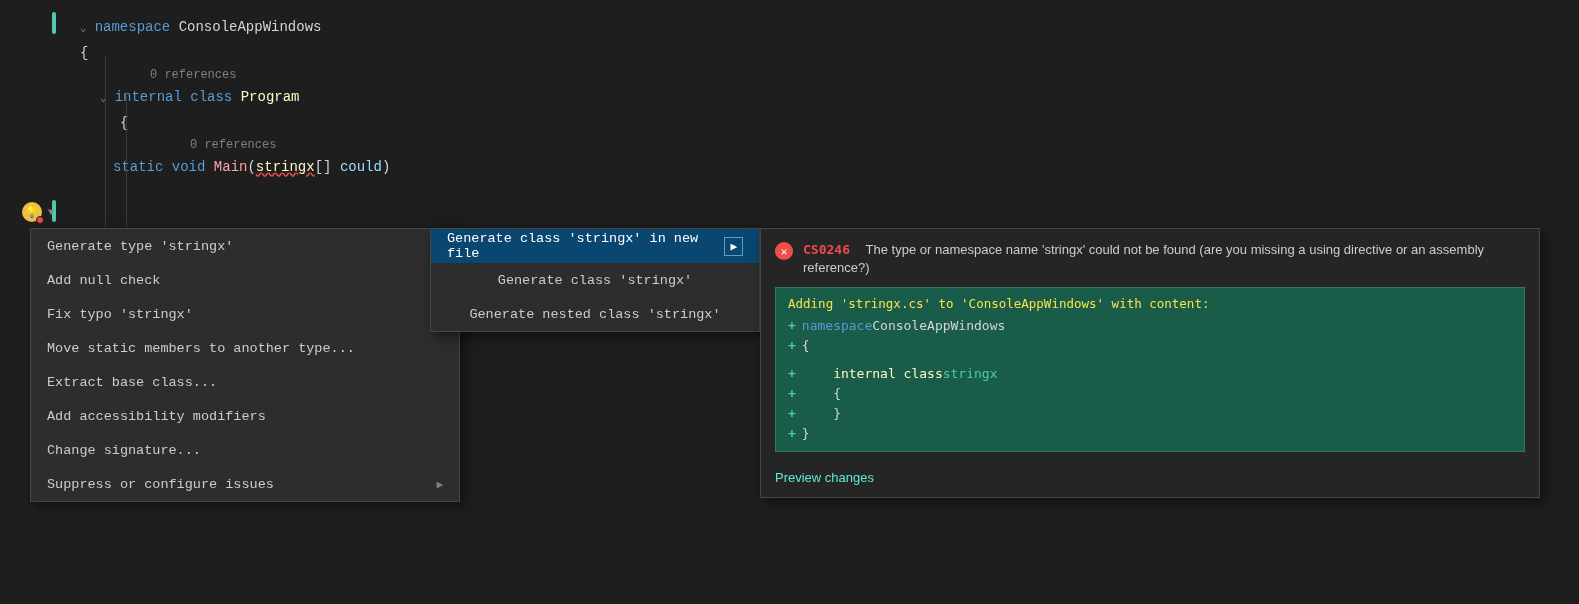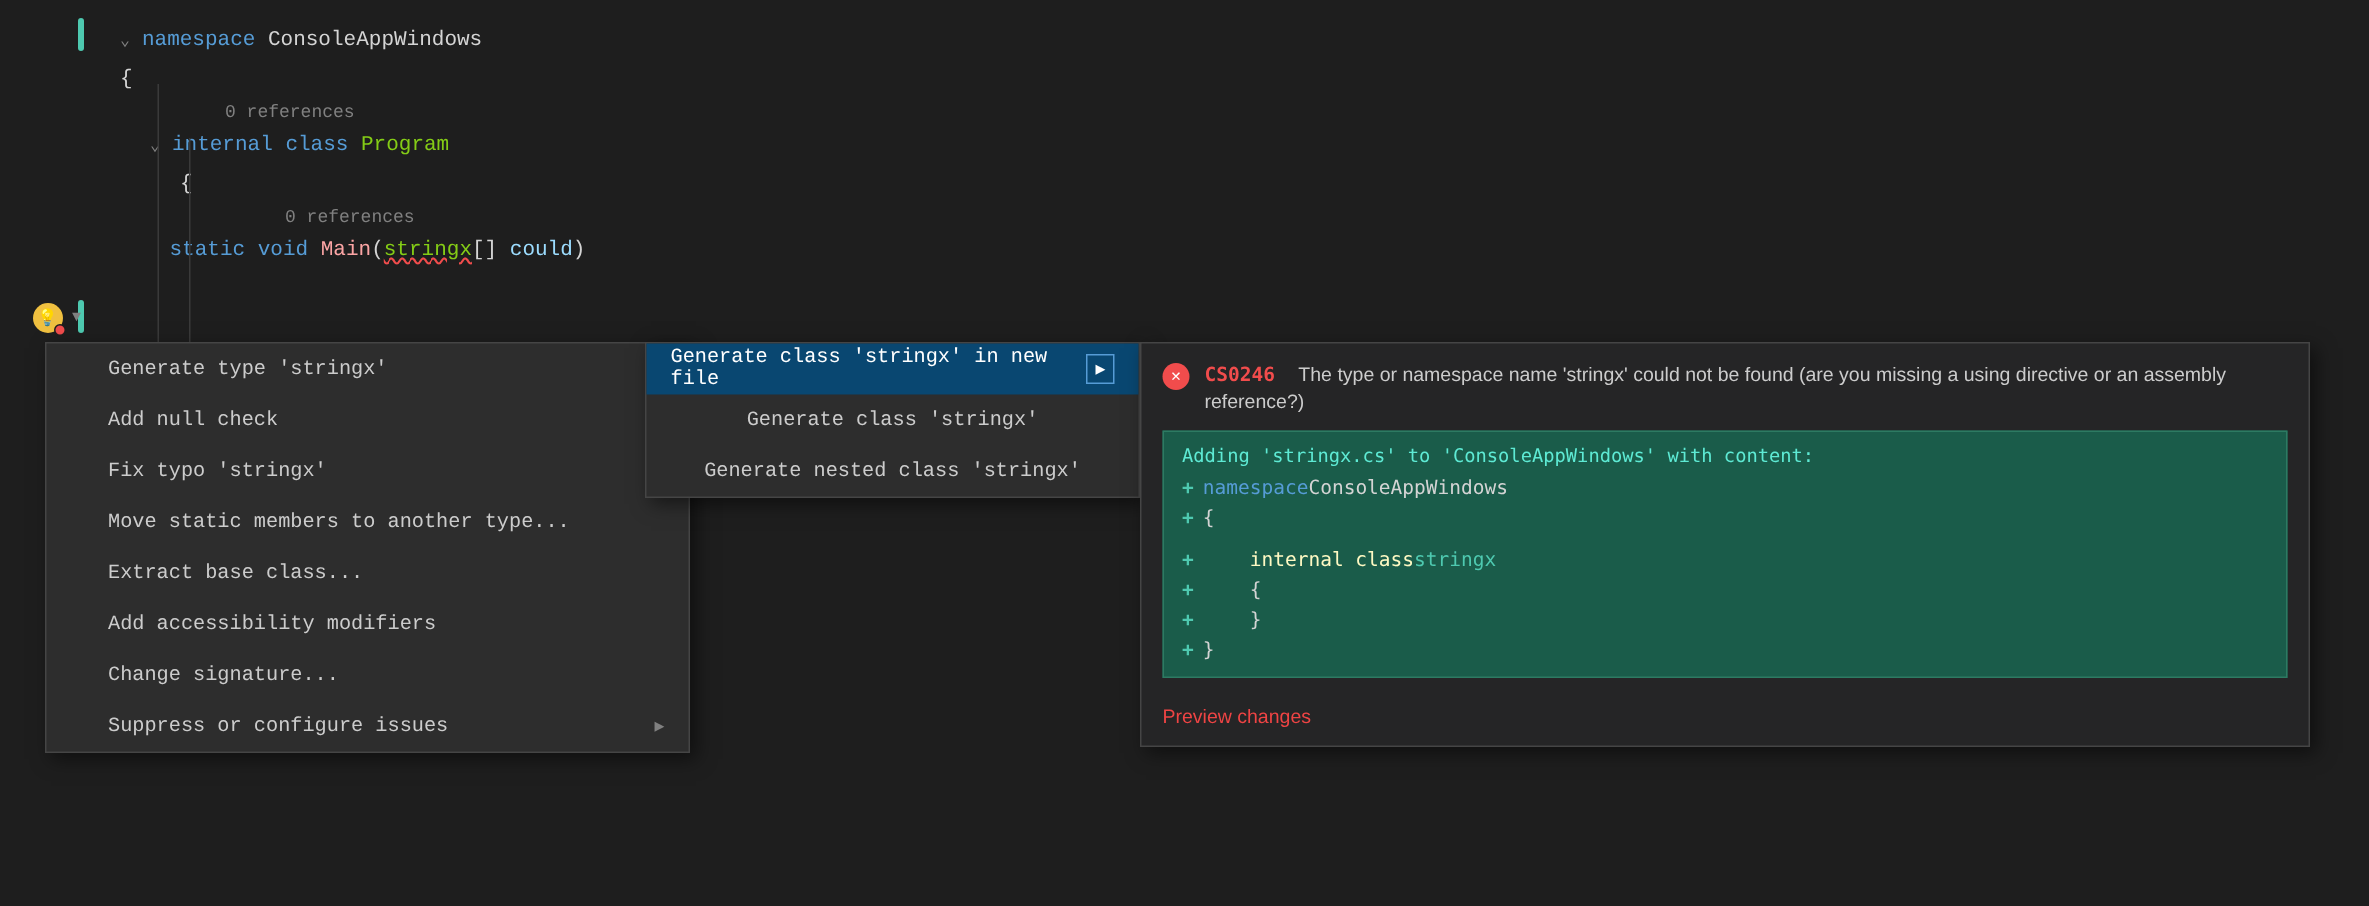--- a/index.html
+++ b/index.html
@@ -25,21 +25,21 @@
       display: flex;
       align-items: center;
       height: 26px;
       padding-left: 60px;
       font-size: 14px;
       color: #d4d4d4;
       white-space: pre;
     }
 
     .kw-blue { color: #569cd6; }
-    .kw-green { color: #84cc16; }
+    .kw-green { color: #fef9c3; }
     .kw-lightblue { color: #9cdcfe; }
     .kw-yellow { color: #fca5a5; }
     .kw-white { color: #d4d4d4; }
 
     
     .green-indicator {
       position: absolute;
       left: 52px;
       width: 4px;
       background: #4ec9b0;
@@ -93,21 +93,20 @@
 
     .menu-item {
       display: flex;
       align-items: center;
       justify-content: space-between;
       padding: 7px 16px;
       font-size: 13.5px;
       color: #cccccc;
       cursor: pointer;
       height: 34px;
-      margin-left: 25px;
     }
 
     .menu-item .arrow {
       color: #808080;
       font-size: 11px;
     }
 
     
     .sub-menu {
       position: absolute;
@@ -192,21 +191,21 @@
 
     .code-preview {
       margin: 0 14px 10px;
       background: #1a5c4a;
       border: 1px solid #2d7a62;
       padding: 8px 12px;
       font-size: 13px;
     }
 
     .preview-header-line {
-      color: #5eead4;
+      color: #fde047;
       font-family: 'Consolas', monospace;
       font-size: 12.5px;
       margin-bottom: 4px;
     }
 
     .preview-code-line {
       font-family: 'Consolas', monospace;
       font-size: 13px;
       height: 20px;
       display: flex;
@@ -216,21 +215,21 @@
 
     .plus-char {
       color: #4ec9b0;
       margin-right: 6px;
       font-weight: bold;
     }
 
     .preview-changes-btn {
       display: block;
       padding: 8px 14px 12px;
-      color: #ef4444;
+      color: #5eead4;
       font-size: 13px;
       font-family: -apple-system, BlinkMacSystemFont, 'Segoe UI', sans-serif;
       cursor: pointer;
       text-decoration: none;
     }
   </style>
 </head>
 <body>
 
 <div class="editor-bg">

